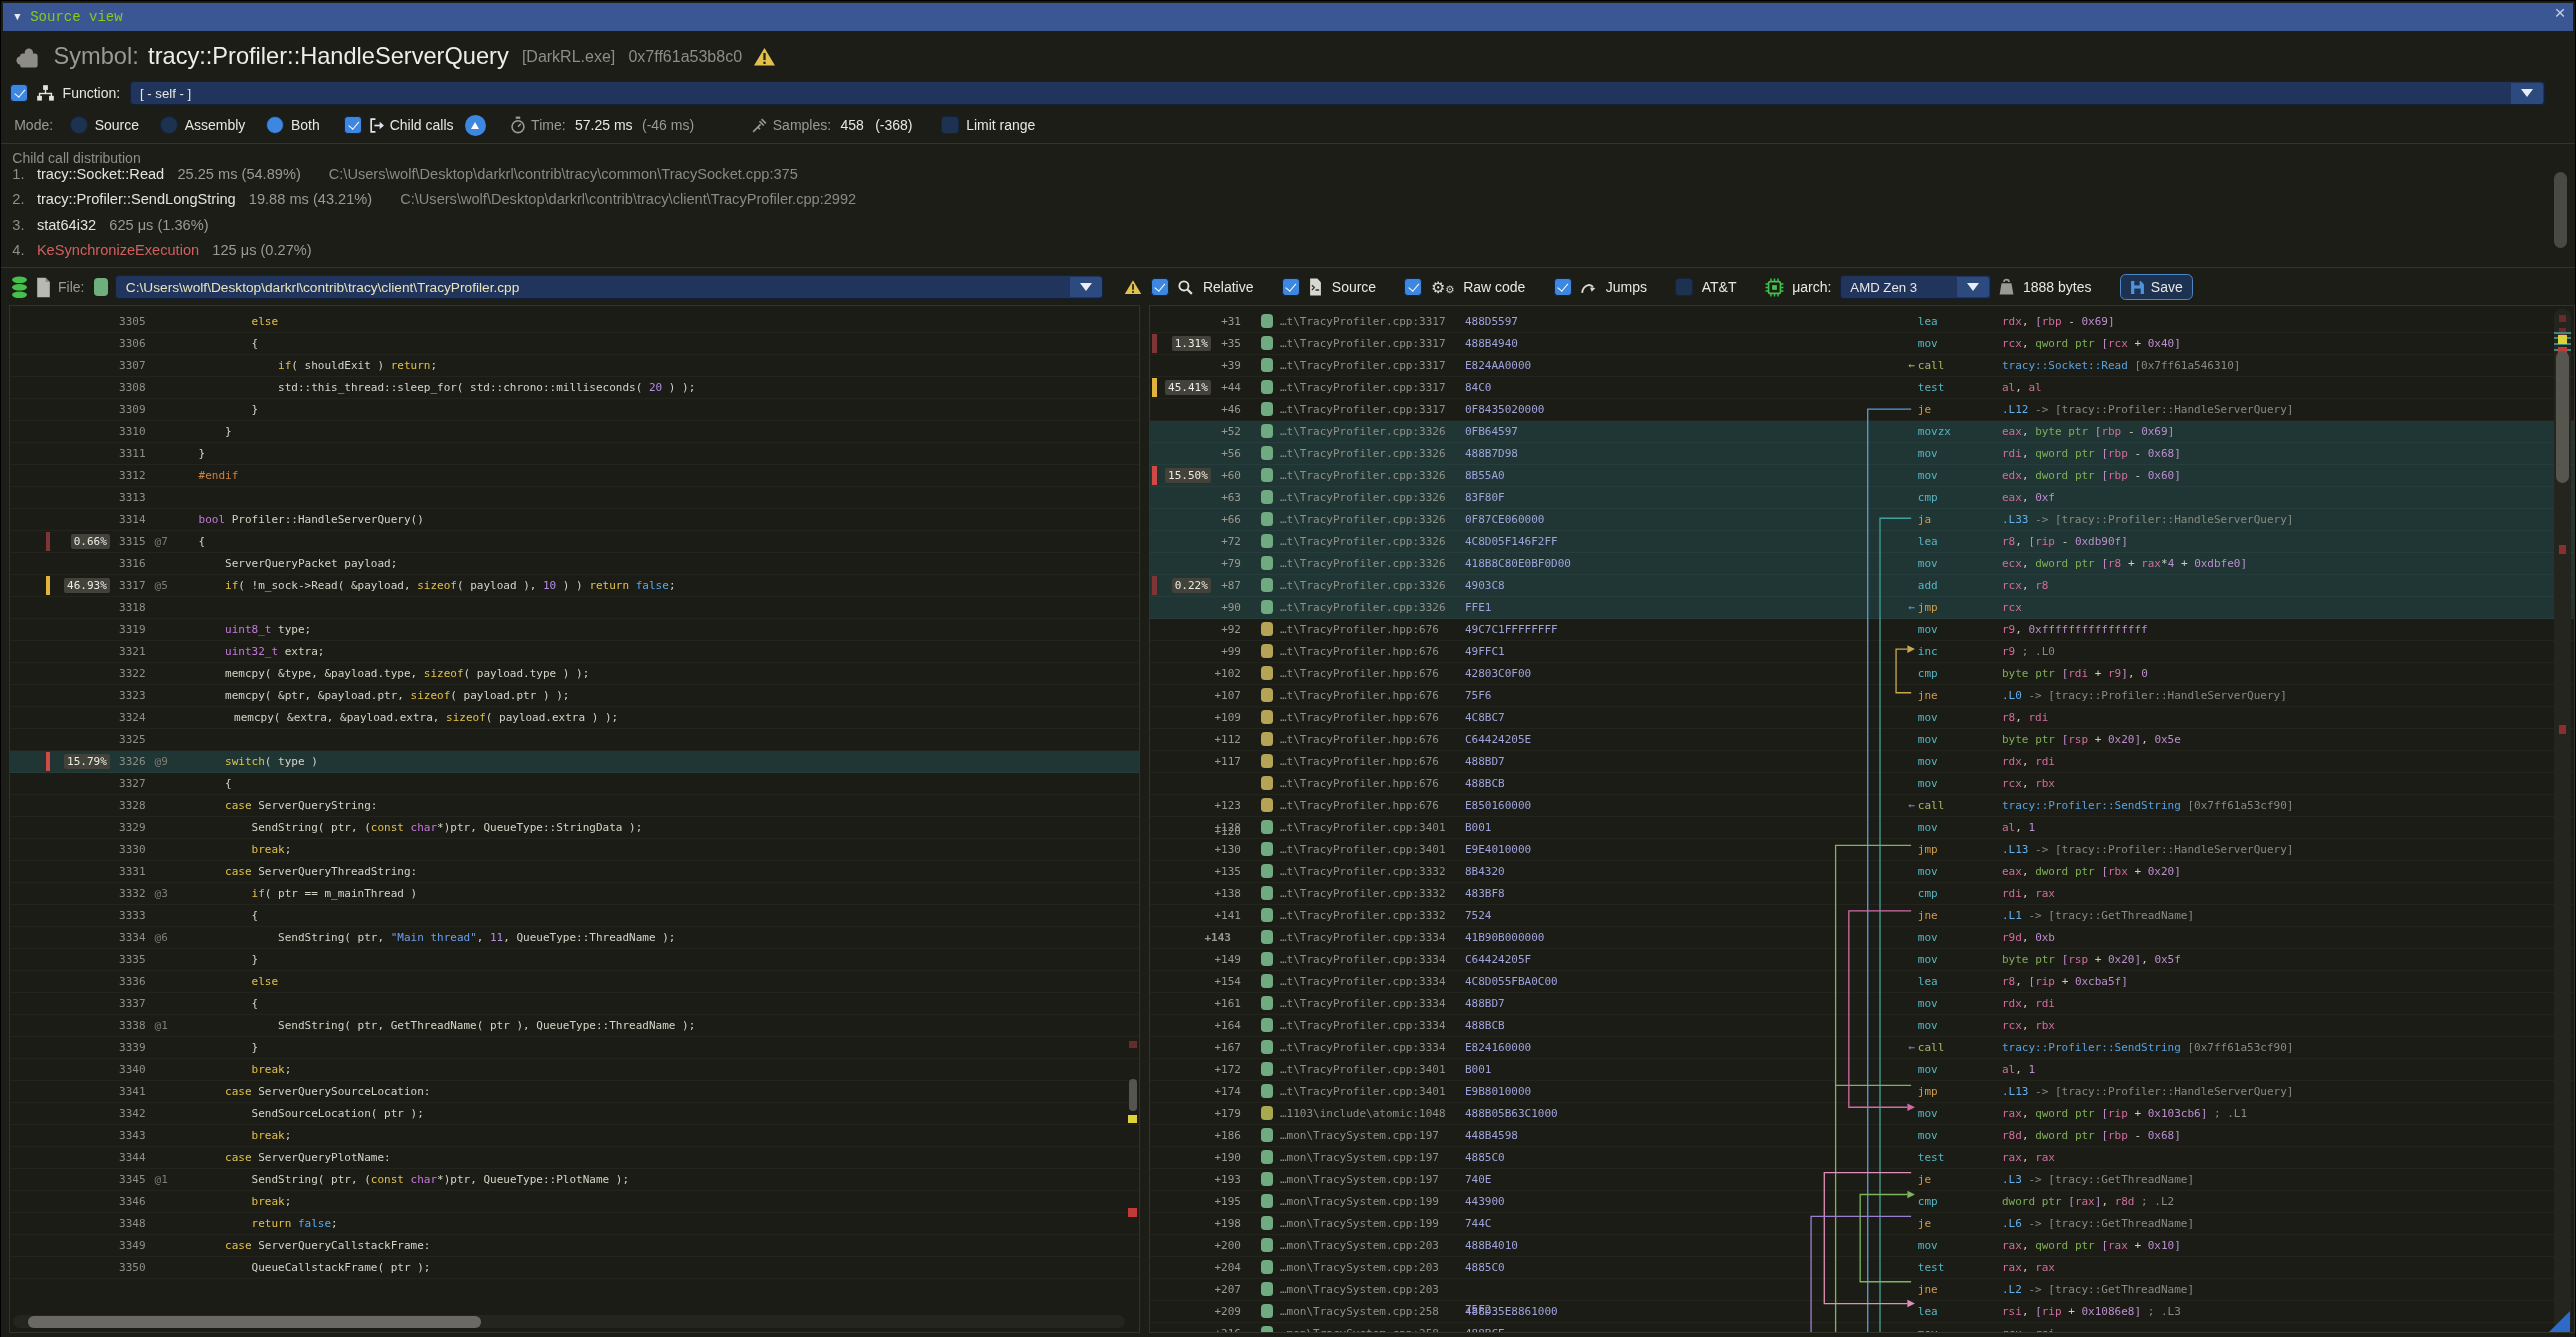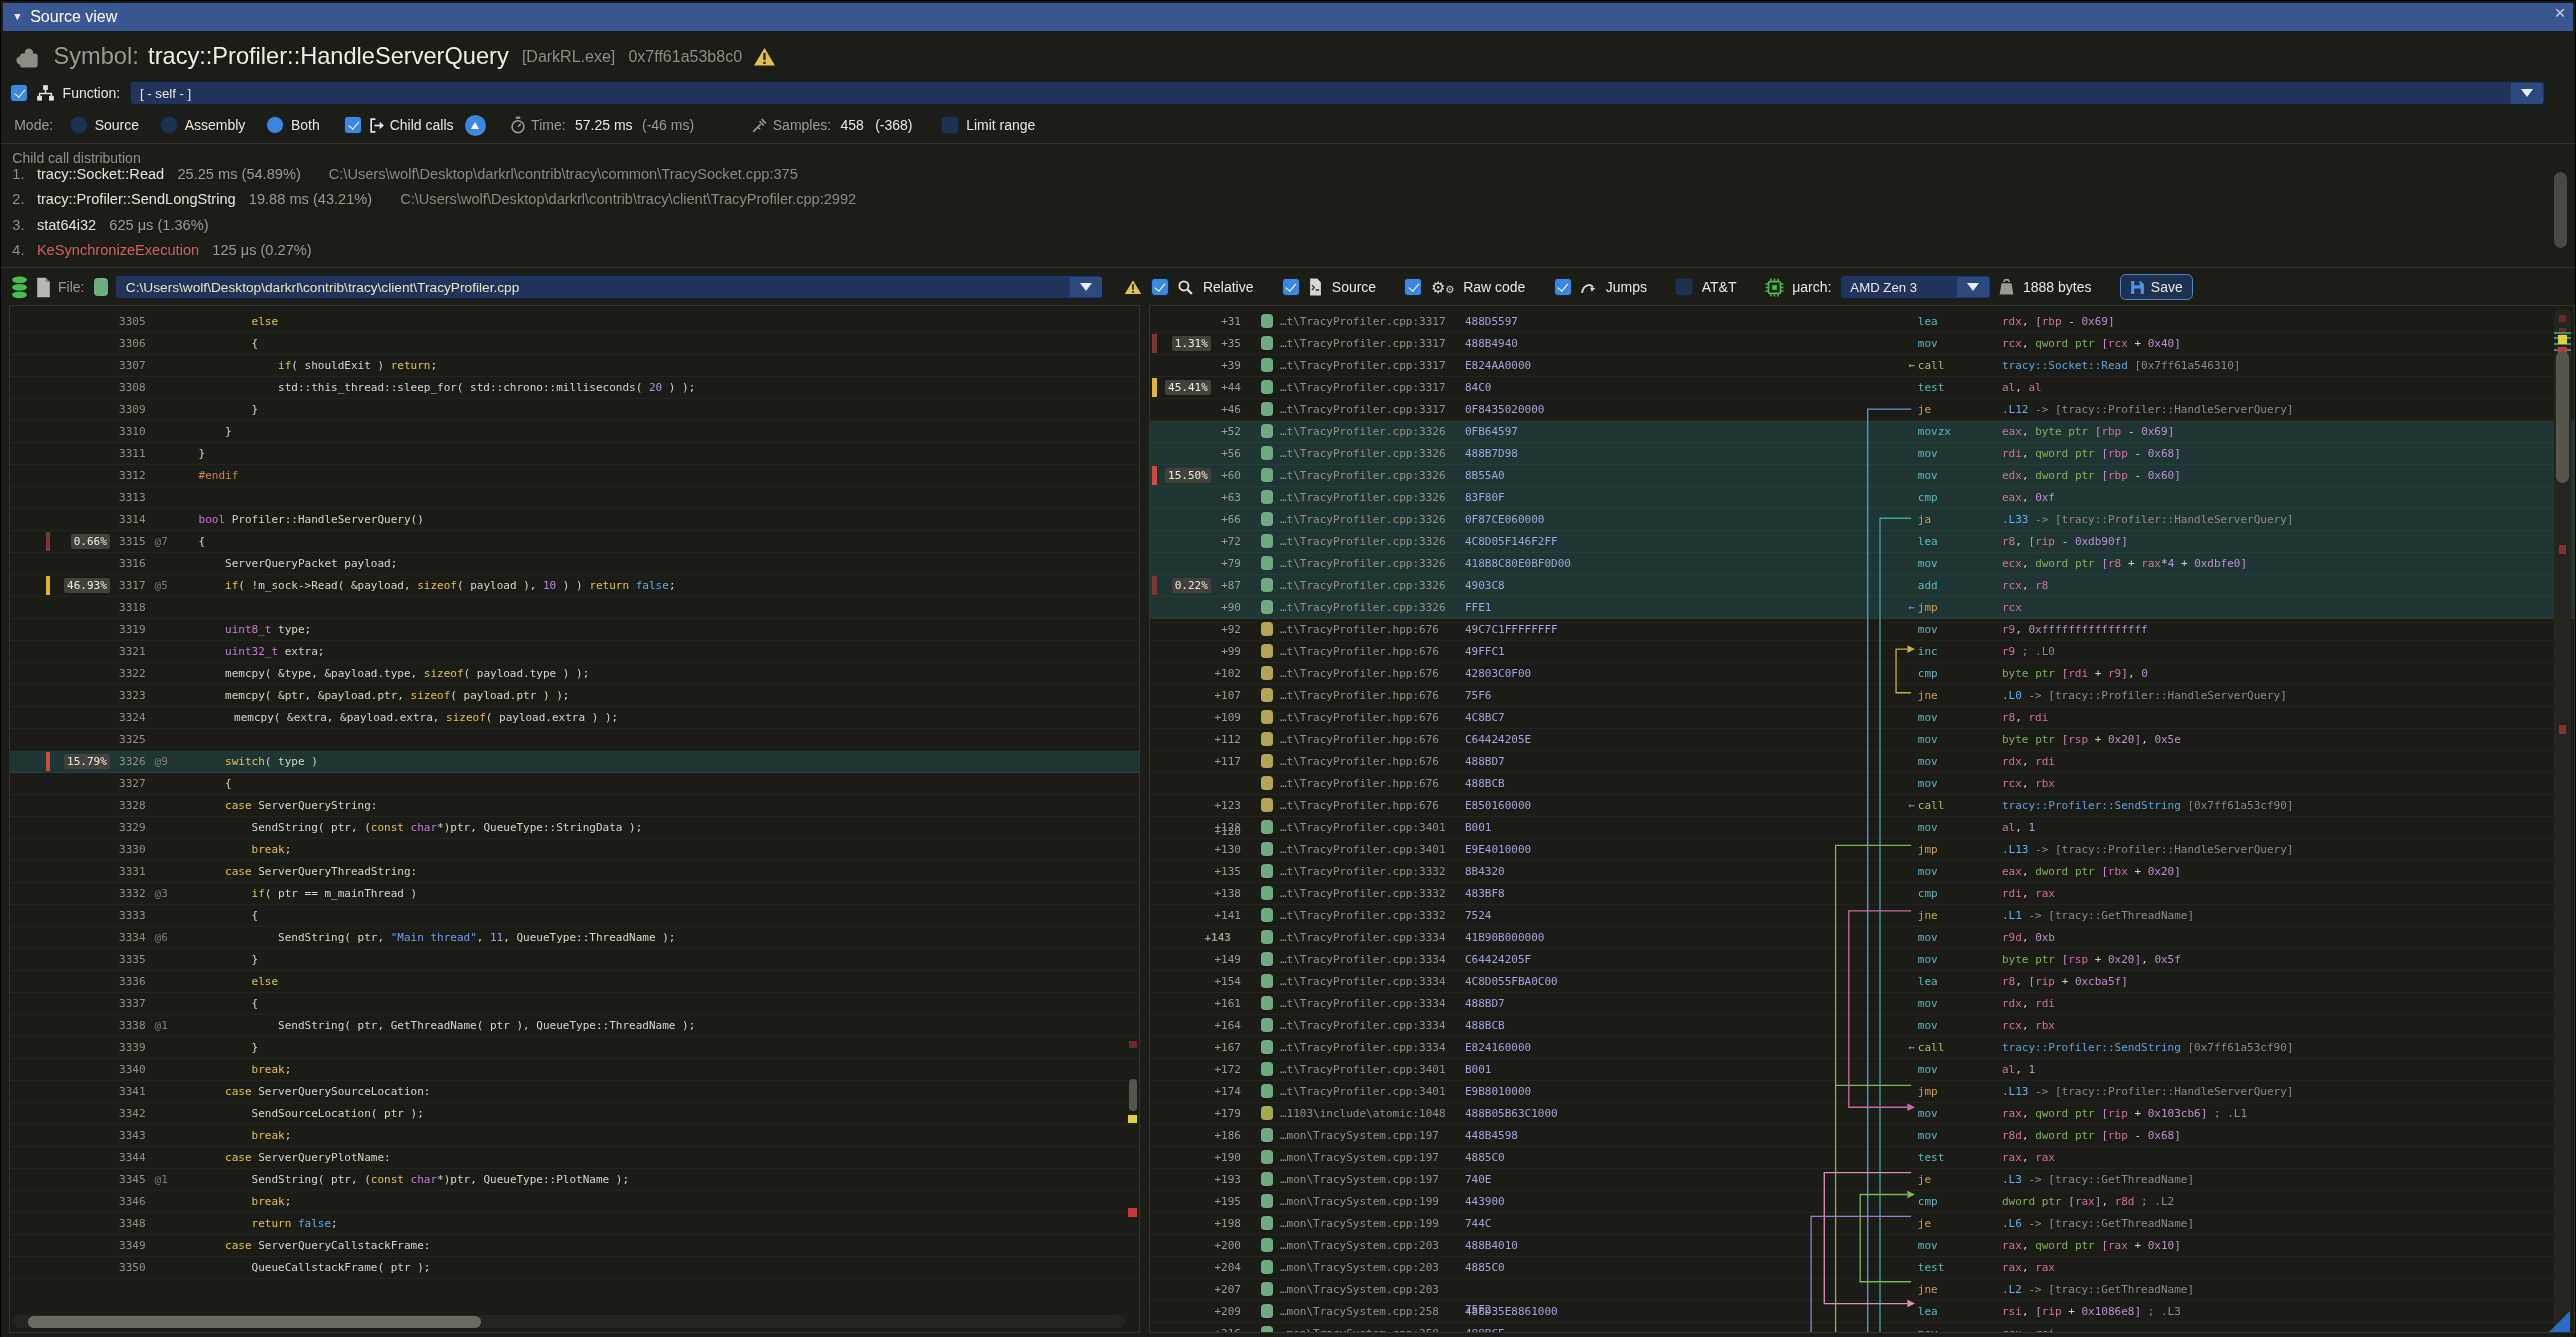--- a/index.html
+++ b/index.html
@@ -2,21 +2,21 @@
 <html style="font-size:15px"><head>
 <meta charset="utf-8">
 <style>
   html,body{margin:0;padding:0;background:#101009;}
   .win{position:relative;width:2576px;height:1338px;background:#1c1d17;overflow:hidden;
        font-family:"Liberation Sans",sans-serif;color:#e4e4dc;border:0.9px solid #000;box-sizing:border-box;}
   
   .titlebar{position:absolute;left:1.9px;top:1.9px;right:1.9px;height:28px;background:#3a5794;
             display:flex;align-items:center;padding-left:9.4px;box-sizing:border-box;}
   .titlebar .tri{font-size:10.4px;color:#e8ecf4;margin-right:7.6px;}
-  .titlebar .t{font-size:16px;color:#ffffff;}
+  .titlebar .t{font-size:14px;color:#84cc16;font-family:Liberation Mono, monospace;}
   .closebtn{position:absolute;right:9.4px;top:0.9px;font-size:19px;color:#c7cde0;cursor:default;}
   
   .symrow{position:absolute;left:0;top:34px;height:43px;display:flex;align-items:center;padding-left:13.2px;}
   .symrow .lab{font-size:23.6px;color:#9a9a92;margin:0 9.4px 0 11.3px;}
   .symrow .name{font-size:23.6px;color:#eeeee6;}
   .symrow .mod,.symrow .addr{font-size:16px;color:#8d8d85;margin-left:13.2px;}
   
   .funcrow{position:absolute;left:0;top:79px;right:0;height:26.4px;display:flex;align-items:center;padding-left:9.4px;}
   .funcrow .lab{font-size:14px;color:#e6e6de;margin:0 9.4px 0 7.6px;}
   .combo{background:#20345c;border:0.9px solid #12203a;border-radius:3.8px;height:24.6px;display:flex;align-items:center;

